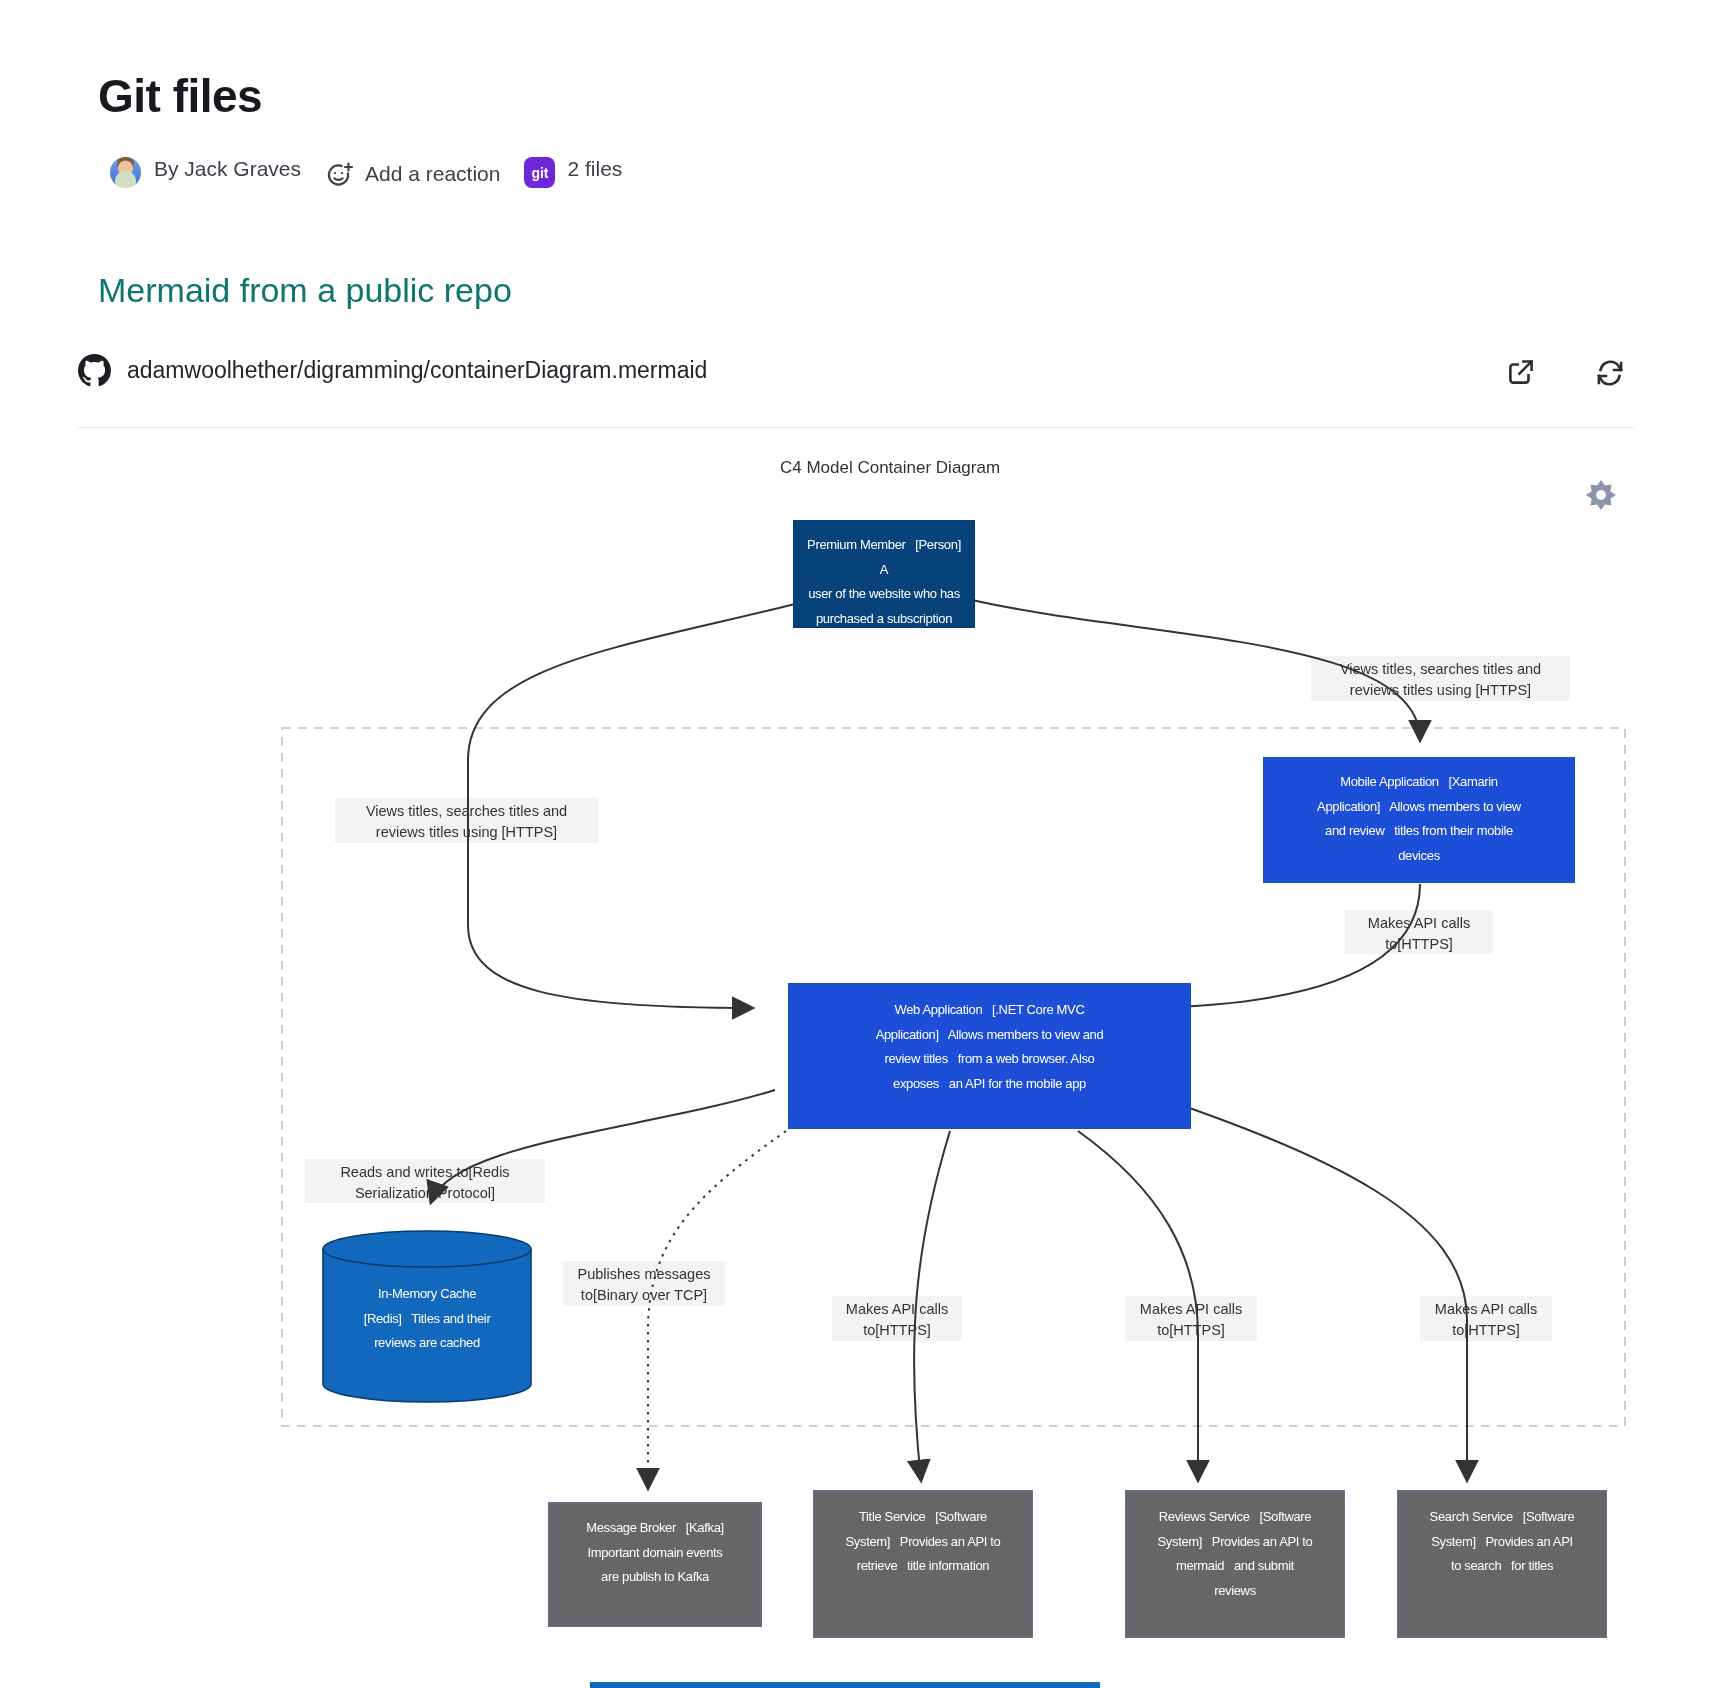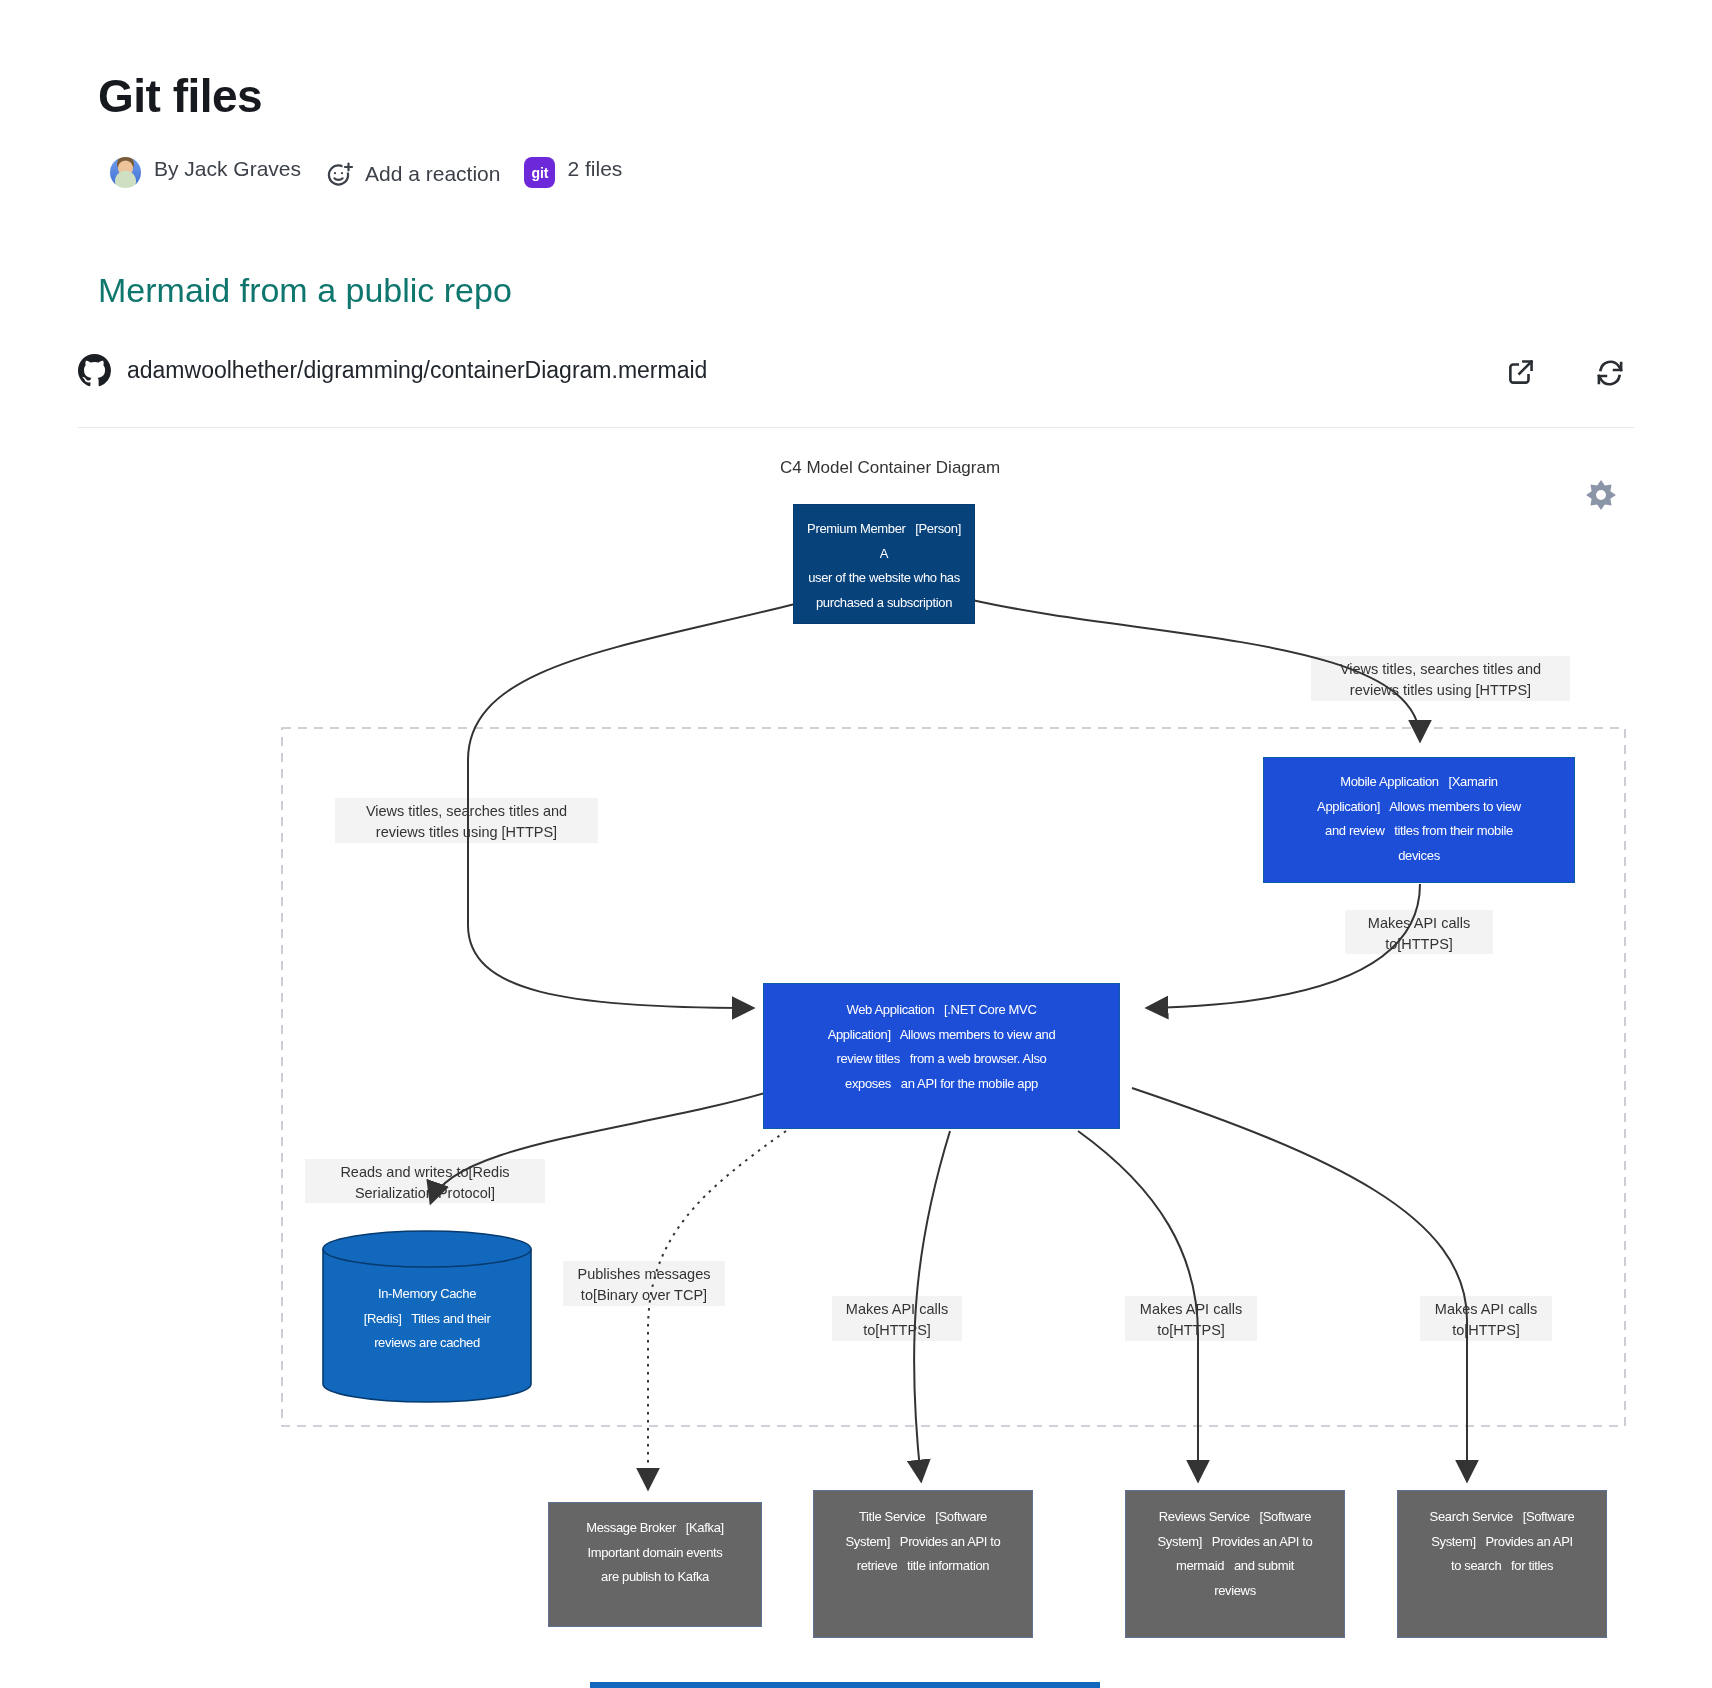--- a/index.html
+++ b/index.html
@@ -129,30 +129,30 @@
     <path d="M 972 600 C 1150 640 1420 636 1420 740" marker-end="url(#arrow)"></path>
     <path d="M 1420 884 C 1420 962 1330 1004 1148 1008" marker-end="url(#arrow)"></path>
     <path d="M 775 1090 C 645 1130 452 1142 431 1202" marker-end="url(#arrow)"></path>
     <path d="M 786 1131 C 700 1192 648 1238 648 1330 L 648 1488" stroke-dasharray="2.5 5.5" marker-end="url(#arrow)"></path>
     <path d="M 950 1131 C 915 1245 906 1340 921 1480" marker-end="url(#arrow)"></path>
     <path d="M 1078 1131 C 1160 1190 1198 1255 1198 1335 L 1198 1480" marker-end="url(#arrow)"></path>
     <path d="M 1132 1088 C 1330 1155 1467 1215 1467 1320 L 1467 1480" marker-end="url(#arrow)"></path>
   </g>
 </svg>
 
-<div class="abs node person" style="left:793px;top:504px;width:182px;height:120px;padding:12px 6px 0">Premium Member   [Person]   A
+<div class="abs node person" style="left:793px;top:520px;width:182px;height:108px;padding:12px 6px 0">Premium Member   [Person]   A
 user of the website who has
 purchased a subscription</div>
 
 <div class="abs node container" style="left:1263px;top:757px;width:312px;height:126px;padding:12px 4px 0">Mobile Application   [Xamarin
 Application]   Allows members to view
 and review   titles from their mobile
 devices</div>
 
-<div class="abs node container" style="left:763px;top:983px;width:357px;height:146px;padding:14px 9px 0">Web Application   [.NET Core MVC
+<div class="abs node container" style="left:788px;top:983px;width:403px;height:146px;padding:14px 9px 0">Web Application   [.NET Core MVC
 Application]   Allows members to view and
 review titles   from a web browser. Also
 exposes   an API for the mobile app</div>
 
 <div class="abs cyl" style="left:322px;top:1230px;width:210px;height:173px">
   <svg width="210" height="173" viewBox="0 0 210 173">
     <path d="M1 19 A104 18 0 0 1 209 19 L209 154 A104 18 0 0 1 1 154 Z" fill="#1168BD" stroke="#073B6F" stroke-width="1.6"></path>
     <path d="M1 19 A104 18 0 0 0 209 19" fill="none" stroke="#073B6F" stroke-width="1.6"></path>
   </svg>
   <div class="txt">In-Memory Cache

